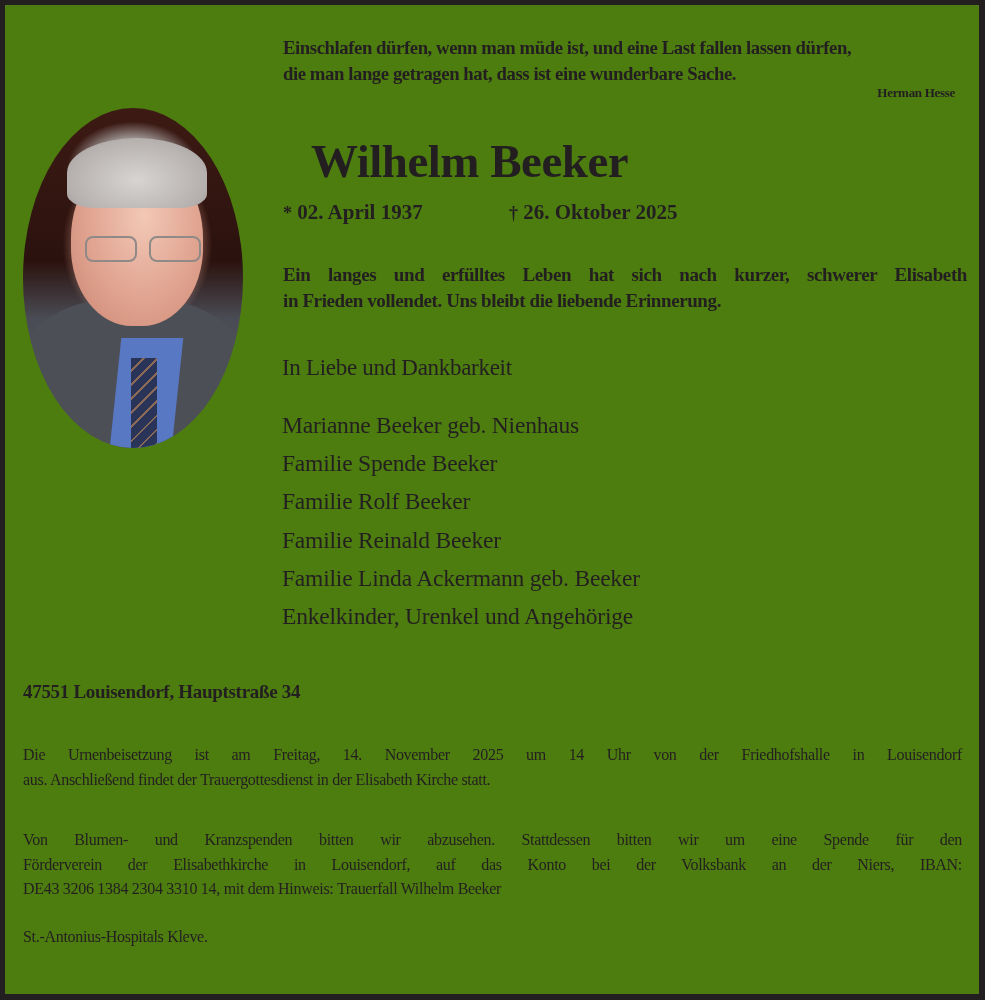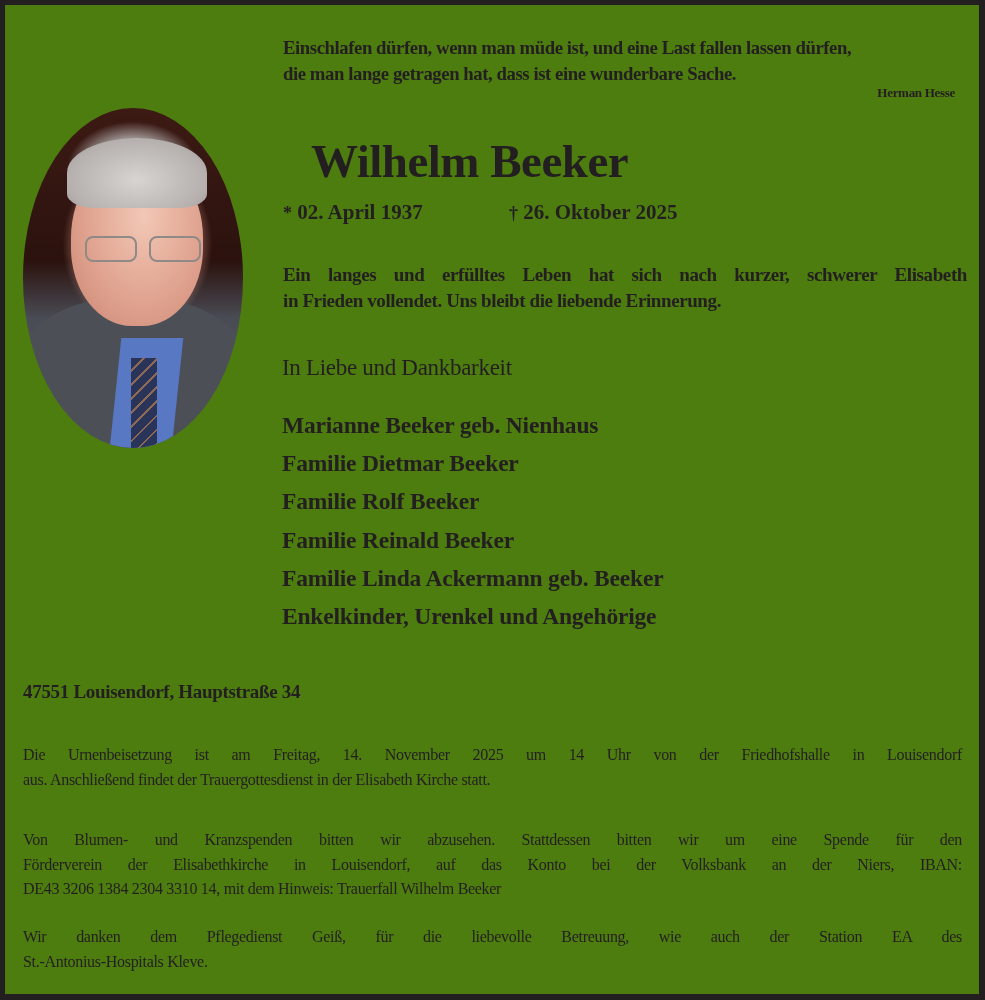--- a/index.html
+++ b/index.html
@@ -132,21 +132,20 @@
       line-height: 30px;
       letter-spacing: -0.3px;
       text-align: center;
     }
     .mourners {
       position: absolute;
       left: 277px; top: 401px;
       font-size: 23.5px;
       line-height: 38.2px;
       letter-spacing: -0.2px;
-      font-weight: bold;
     }
     .mourners div { white-space: nowrap; }
     .address {
       position: absolute;
       left: 18px; top: 674px;
       font-size: 19px;
       line-height: 26px;
       font-weight: bold;
       letter-spacing: -0.3px;
       text-align: right;
@@ -203,38 +202,37 @@
 
   <div class="intro">
     <span class="line j">Ein langes und erfülltes Leben hat sich nach kurzer, schwerer Elisabeth</span>
     <span class="line">in Frieden vollendet. Uns bleibt die liebende Erinnerung.</span>
   </div>
 
   <div class="thanks-heading">In Liebe und Dankbarkeit</div>
 
   <div class="mourners">
     <div>Marianne Beeker geb. Nienhaus</div>
-    <div>Familie Dietmar Beeker</div>
+    <div>Familie Spende Beeker</div>
     <div>Familie Rolf Beeker</div>
     <div>Familie Reinald Beeker</div>
     <div>Familie Linda Ackermann geb. Beeker</div>
     <div>Enkelkinder, Urenkel und Angehörige</div>
   </div>
 
   <div class="address">47551 Louisendorf, Hauptstraße 34</div>
 
   <div class="para p1">
     <span class="line j">Die Urnenbeisetzung ist am Freitag, 14. November 2025 um 14 Uhr von der Friedhofshalle in Louisendorf</span>
     <span class="line">aus. Anschließend findet der Trauergottesdienst in der Elisabeth Kirche statt.</span>
   </div>
 
   <div class="para p2">
     <span class="line j">Von Blumen- und Kranzspenden bitten wir abzusehen. Stattdessen bitten wir um eine Spende für den</span>
     <span class="line j">Förderverein der Elisabethkirche in Louisendorf, auf das Konto bei der Volksbank an der Niers, IBAN:</span>
     <span class="line">DE43 3206 1384 2304 3310 14, mit dem Hinweis: Trauerfall Wilhelm Beeker</span>
   </div>
 
   <div class="para p3">
-    <span class="line j">Wir danken dem Pflegedienst Geiß, für die liebevolle Betreuung, wie auch der Station EA des</span>
     <span class="line">St.-Antonius-Hospitals Kleve.</span>
   </div>
 
 </div>
 
 </body></html>

